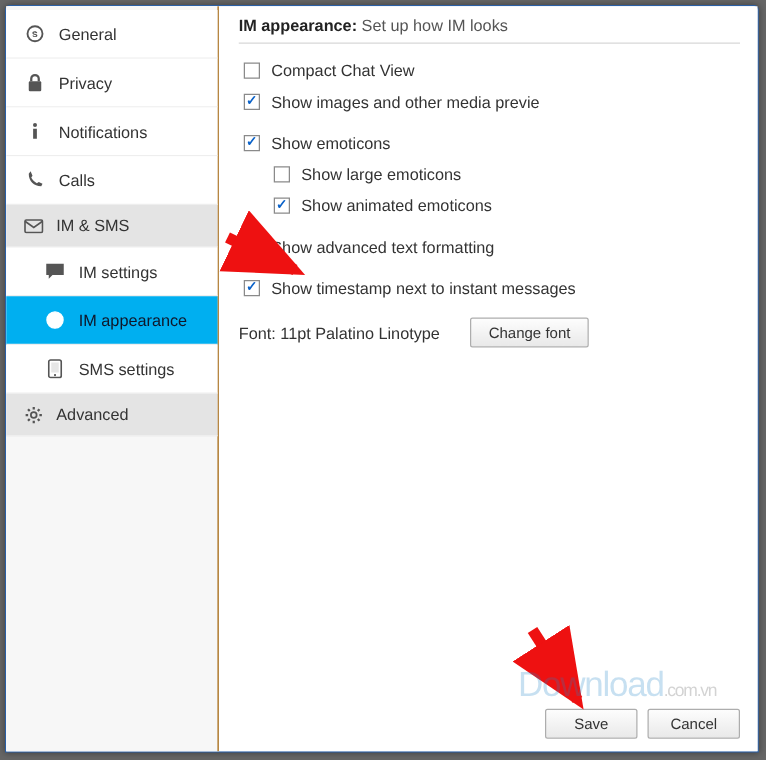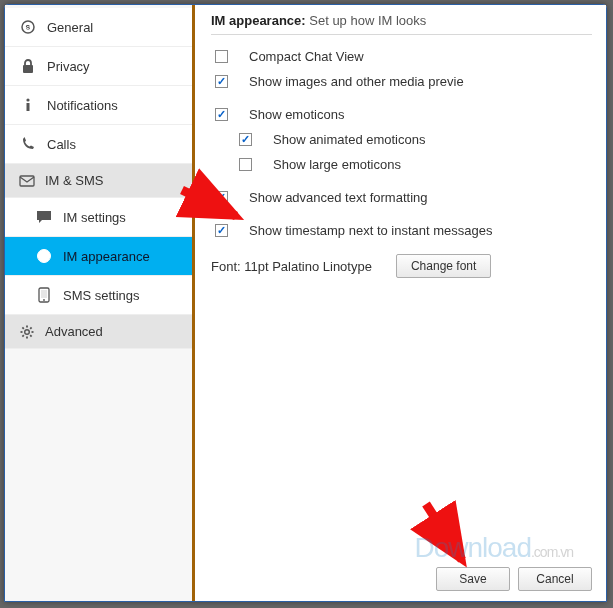--- a/index.html
+++ b/index.html
@@ -53,23 +53,23 @@
   background: linear-gradient(#f07b7b, #c23030);
   border-color: #8a1f1f;
   color: #fff;
 }
 .body {
   flex: 1;
   display: flex;
   background: #fff;
 }
 .sidebar {
-  width: 190px;
+  width: 170px;
   background: #f7f7f7;
-  border-right: 3px solid #a16207;
+  border-right: 1px solid #a16207;
   display: flex;
   flex-direction: column;
   padding-top: 3px;
 }
 .sidebar-item {
   height: 39px;
   display: flex;
   align-items: center;
   gap: 10px;
   padding: 0 10px 0 14px;
@@ -93,21 +93,21 @@
 .content {
   flex: 1;
   padding: 8px 14px 0 16px;
   position: relative;
   display: flex;
   flex-direction: column;
 }
 .heading { margin-bottom: 6px; font-size: 13px; color: #555; }
 .heading .strong { font-weight: 600; color: #222; }
 .hr { height: 1px; background: #d8d8d8; margin-bottom: 14px; }
-.row { display: flex; align-items: center; gap: 21px; margin-bottom: 10px; padding-left: 4px; }
+.row { display: flex; align-items: center; gap: 9px; margin-bottom: 10px; padding-left: 4px; }
 .row.indent1 { padding-left: 28px; }
 .gap { height: 8px; }
 .chk {
   width: 13px; height: 13px; border: 1px solid #8a8a8a; background: #fff;
   display: inline-flex; align-items: center; justify-content: center;
   font-size: 11px; line-height: 11px;
 }
 .chk.checked::after {
   content: "✓"; color: #0a62c9; font-weight: bold; font-size: 11px;
 }
@@ -269,26 +269,26 @@
       <div class="row">
         <span class="chk checked"></span>
         <span>Show images and other media previe</span>
       </div>
       <div class="gap"></div>
       <div class="row">
         <span class="chk checked"></span>
         <span>Show emoticons</span>
       </div>
       <div class="row indent1">
-        <span class="chk checked"></span>
-        <span>Show animated emoticons</span>
-      </div>
-      <div class="row indent1">
         <span class="chk"></span>
         <span>Show large emoticons</span>
+      </div>
+      <div class="row indent1">
+        <span class="chk checked"></span>
+        <span>Show animated emoticons</span>
       </div>
       <div class="gap"></div>
       <div class="row">
         <span class="chk checked"></span>
         <span>Show advanced text formatting</span>
       </div>
       <div class="gap"></div>
       <div class="row">
         <span class="chk checked"></span>
         <span>Show timestamp next to instant messages</span>

